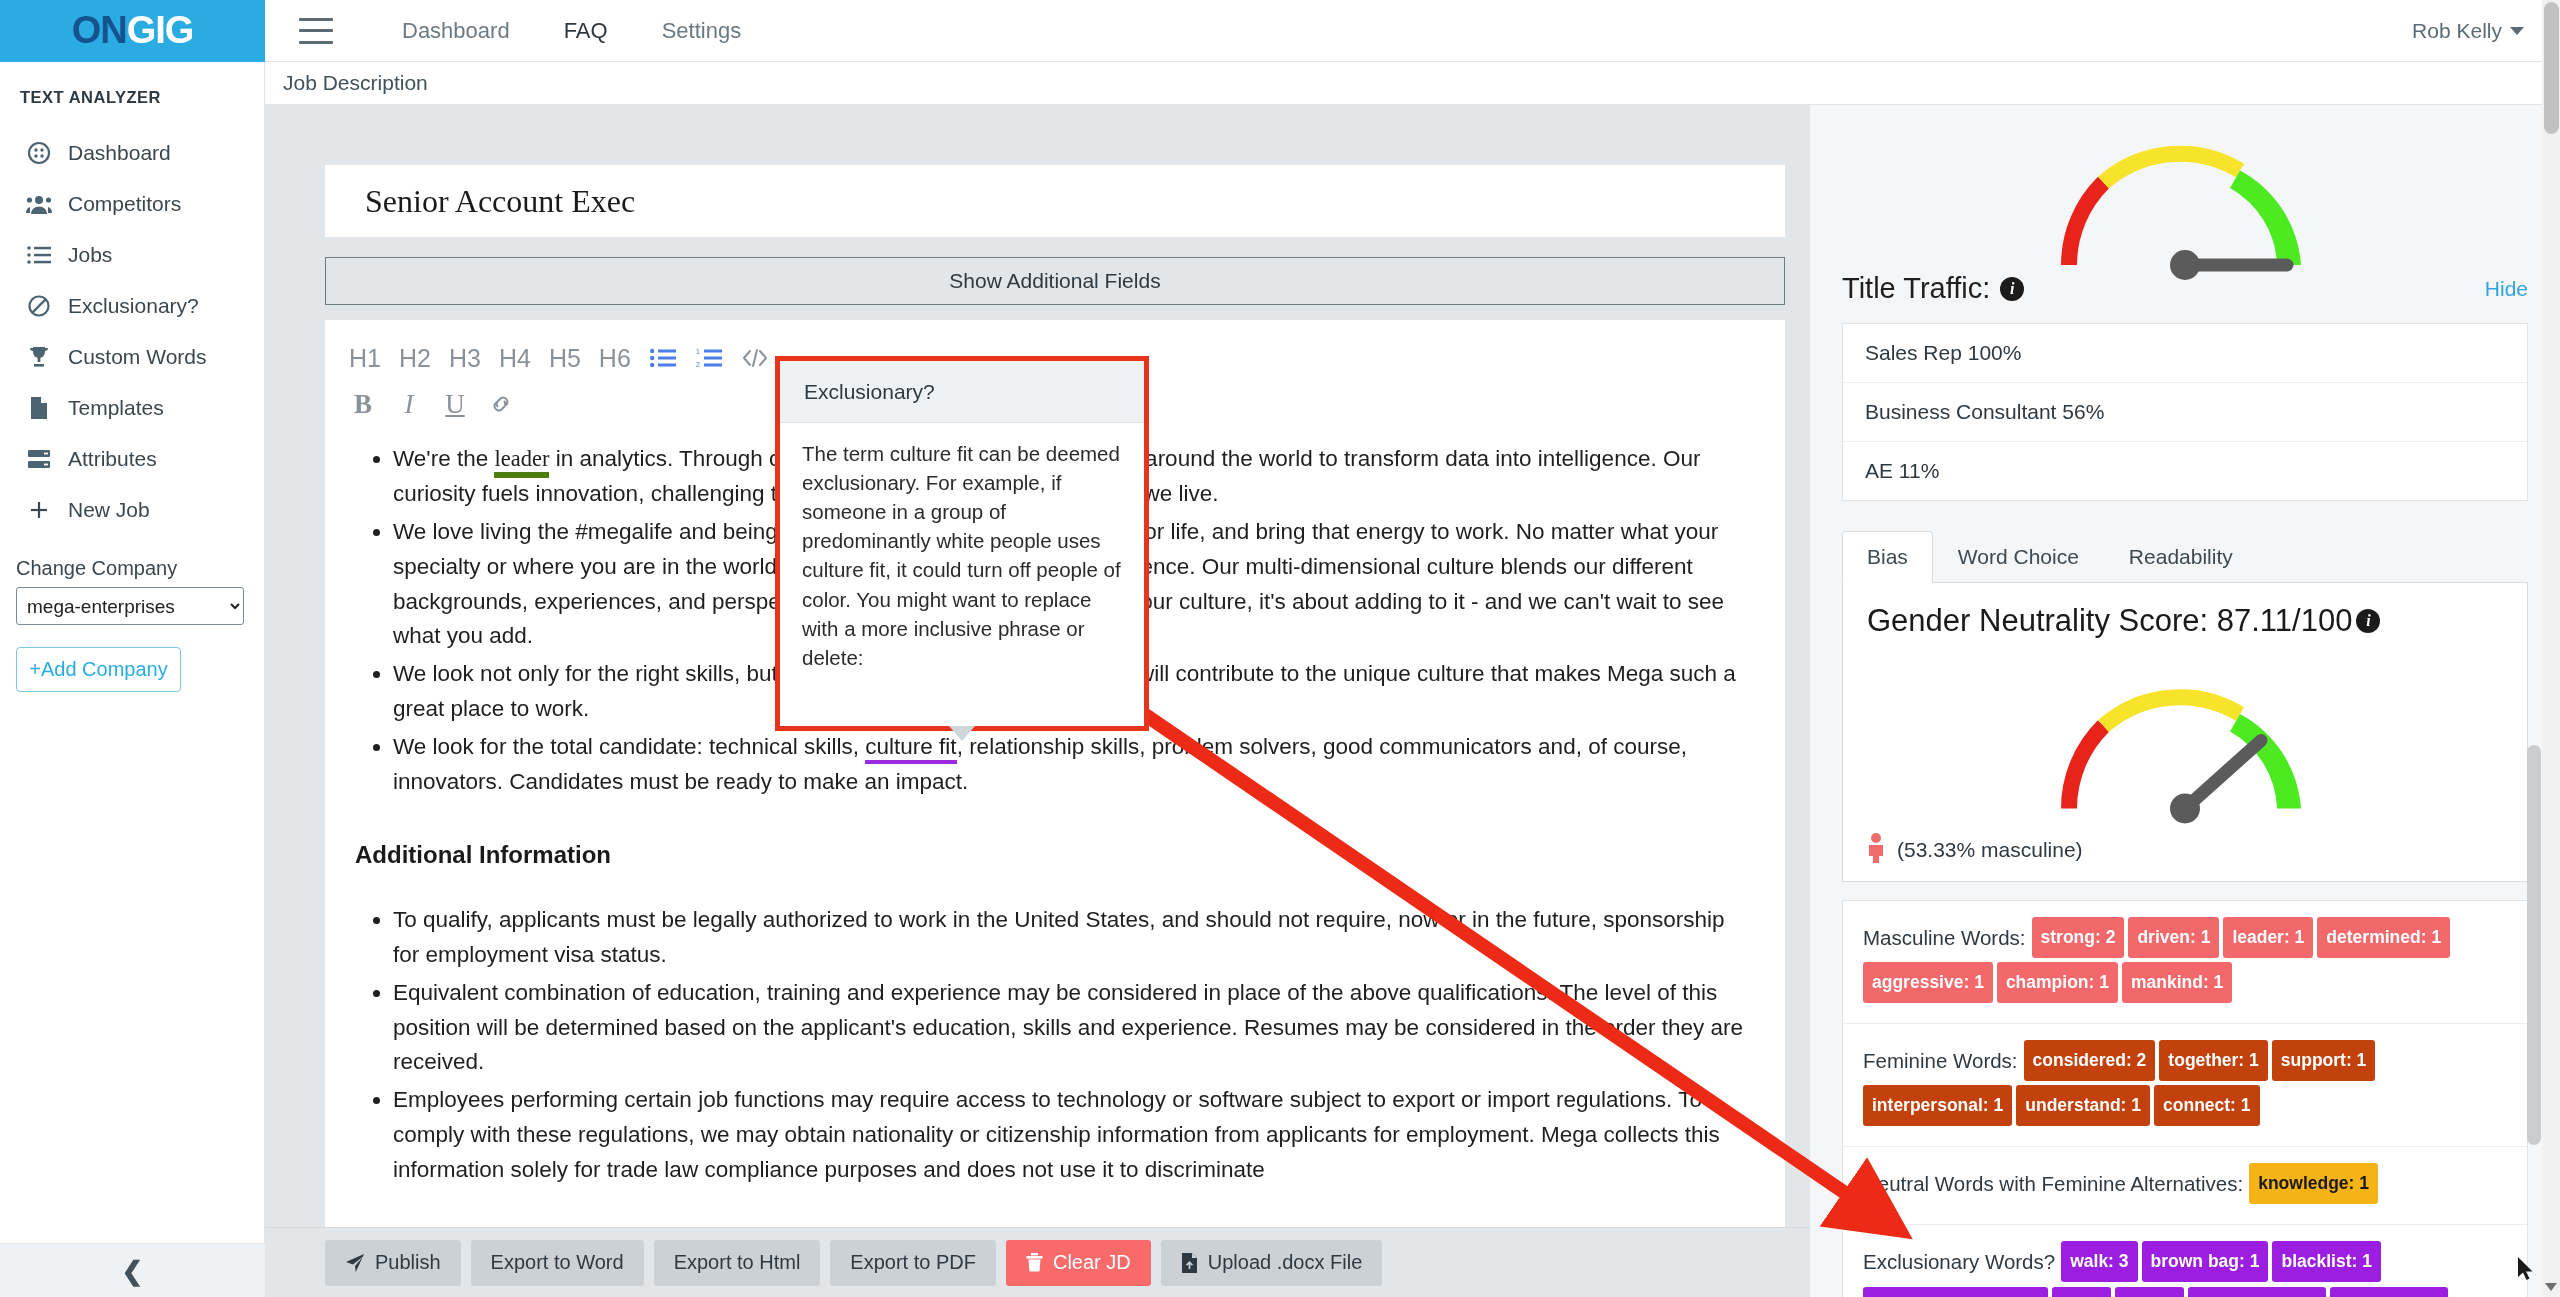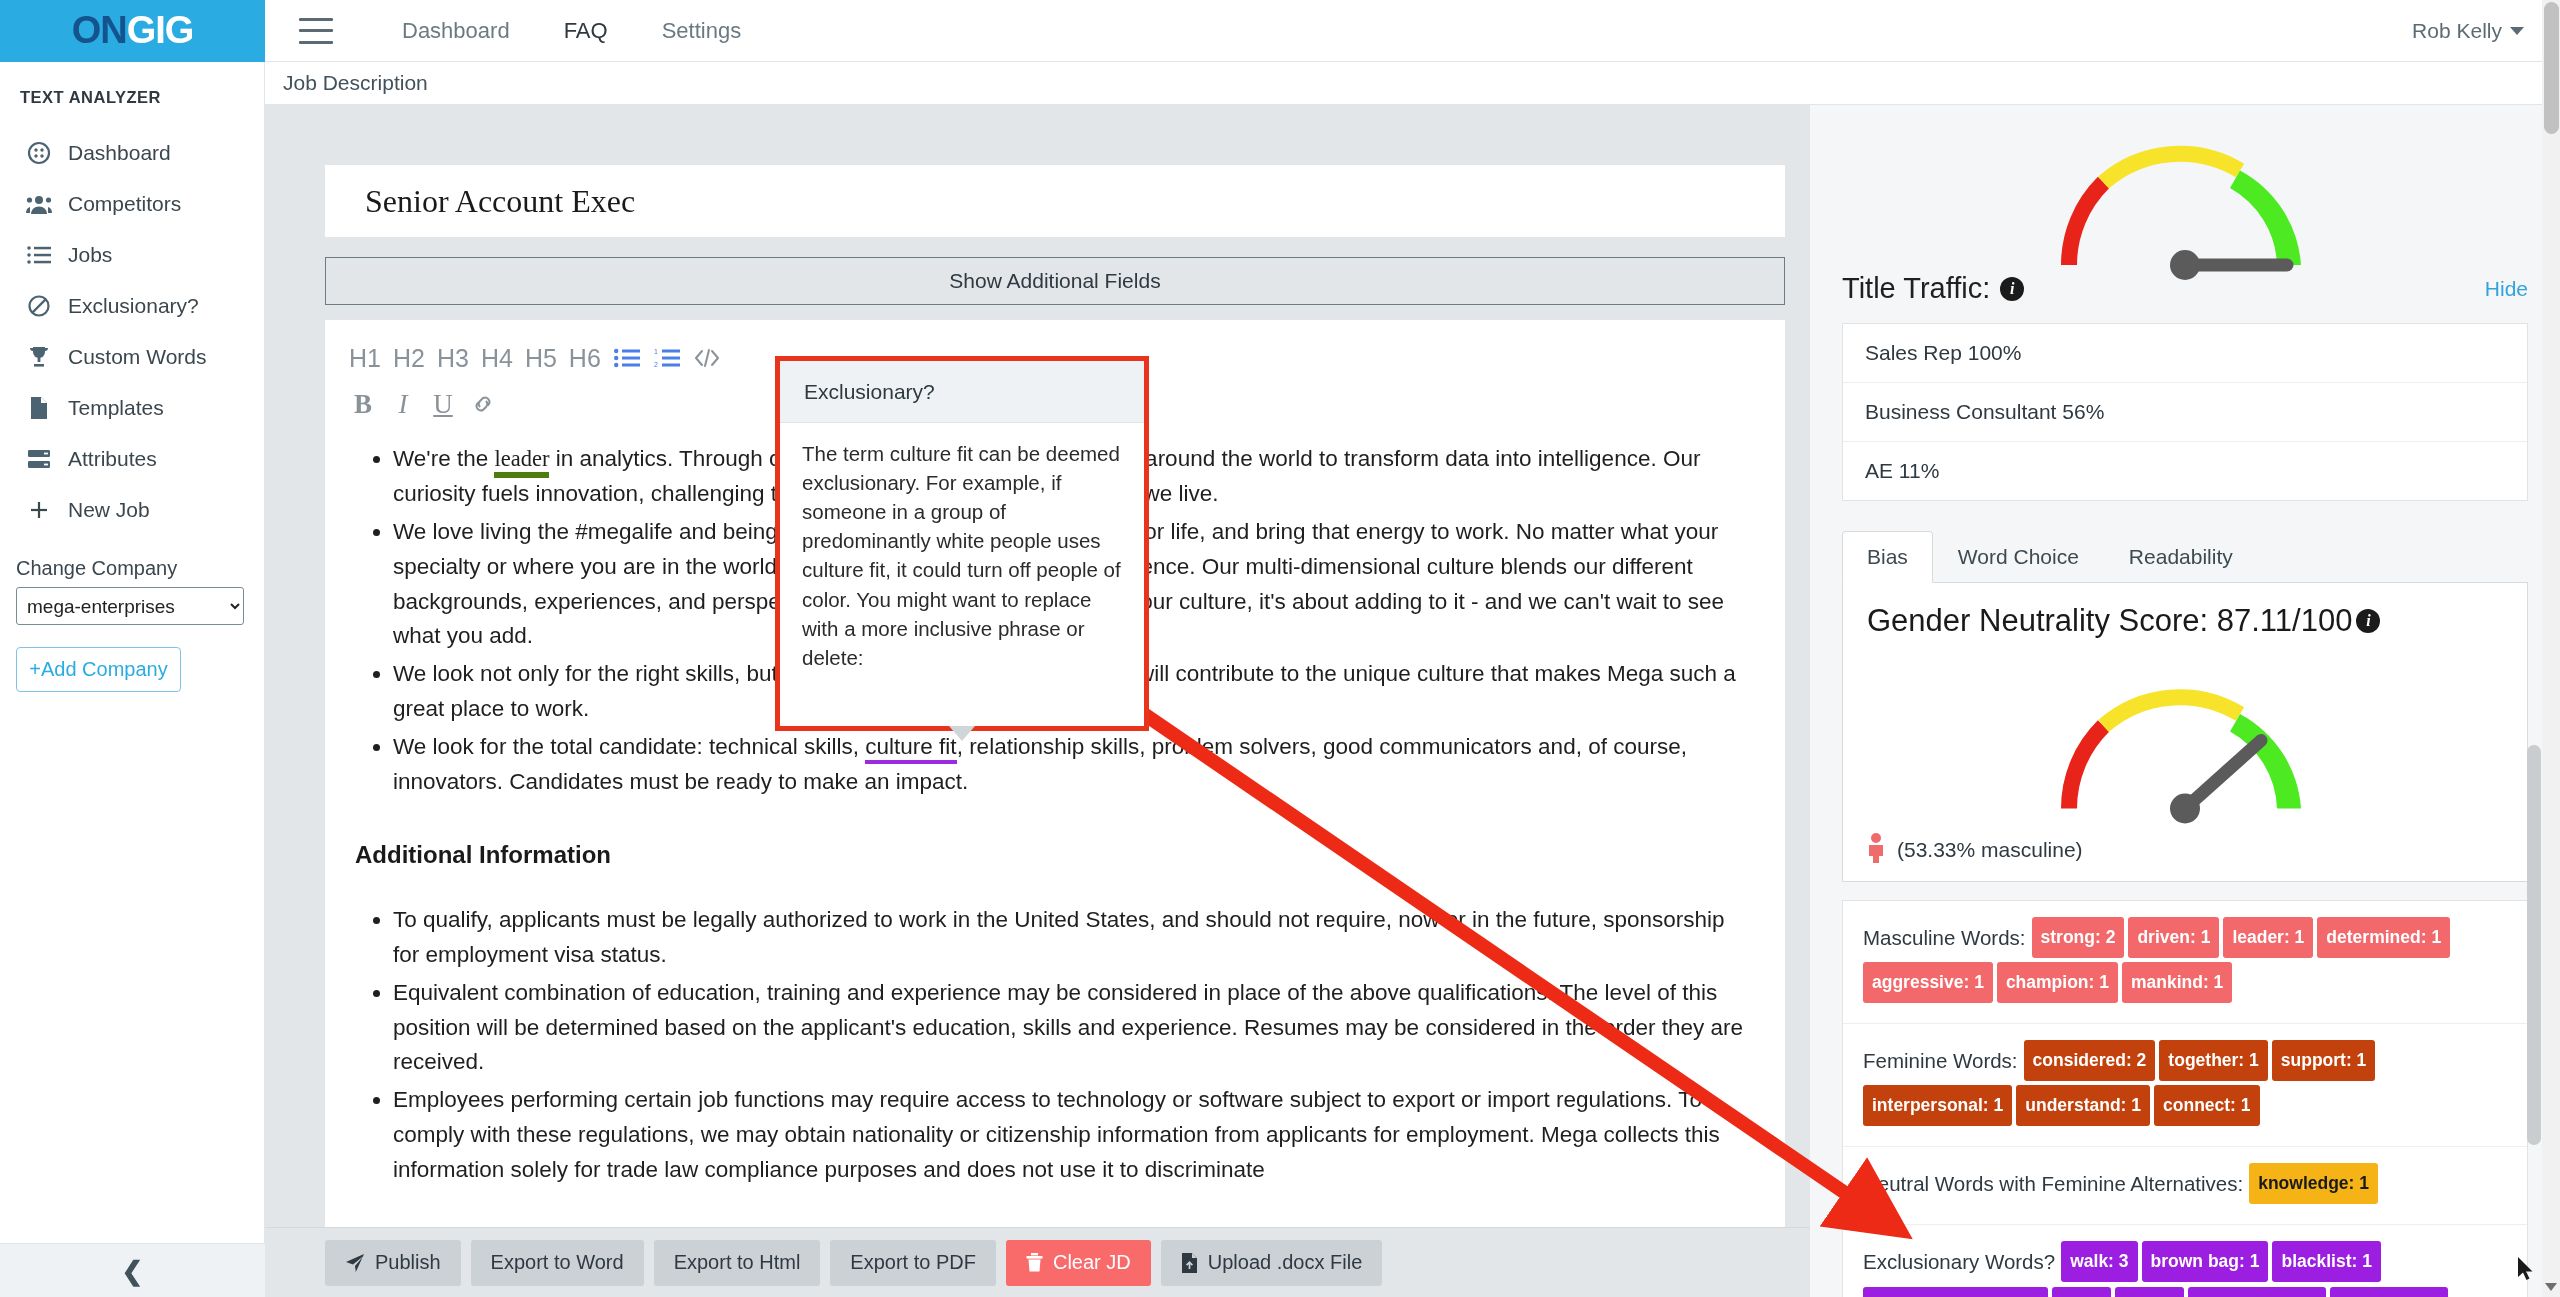--- a/index.html
+++ b/index.html
@@ -67,21 +67,21 @@
                    background:#fff; display:flex; align-items:center; }
   .jd-title { font-family:"Liberation Serif", serif; font-size:32px; color:#1a1a1a; padding-left:40px; }
 
   .addl-fields { position:absolute; left:60px; top:152px; width:1460px; height:48px;
                  background:#e3e6e8; border:1px solid #6f7b82; display:flex; align-items:center;
                  justify-content:center; font-size:21px; color:#2f3941; cursor:pointer; }
 
   .editor { position:absolute; left:60px; top:215px; width:1460px; height:1043px; background:#fff;
             overflow:hidden; }
   .etoolbar { padding:18px 0 0 18px; }
-  .erow { display:flex; align-items:center; }
+  .erow { display:flex; align-items:center; gap:6px; }
   .ebtn { min-width:40px; height:40px; display:flex; align-items:center; justify-content:center;
           font-size:25px; color:#8a9299; cursor:pointer; padding:0 6px;
           font-family:"Liberation Sans",sans-serif; }
   .ebtn.fmt { font-size:27px; color:#8a9299; }
   .ebtn.blue { color:#4a7ee8; }
   .ebtn svg { display:block; }
 
   .doc { padding:18px 30px 0 30px; font-size:22.5px; line-height:1.55; color:#1f1f1f; }
   .doc ul { margin:0 0 0 4px; padding-left:34px; }
   .doc li { margin-bottom:3px; }

